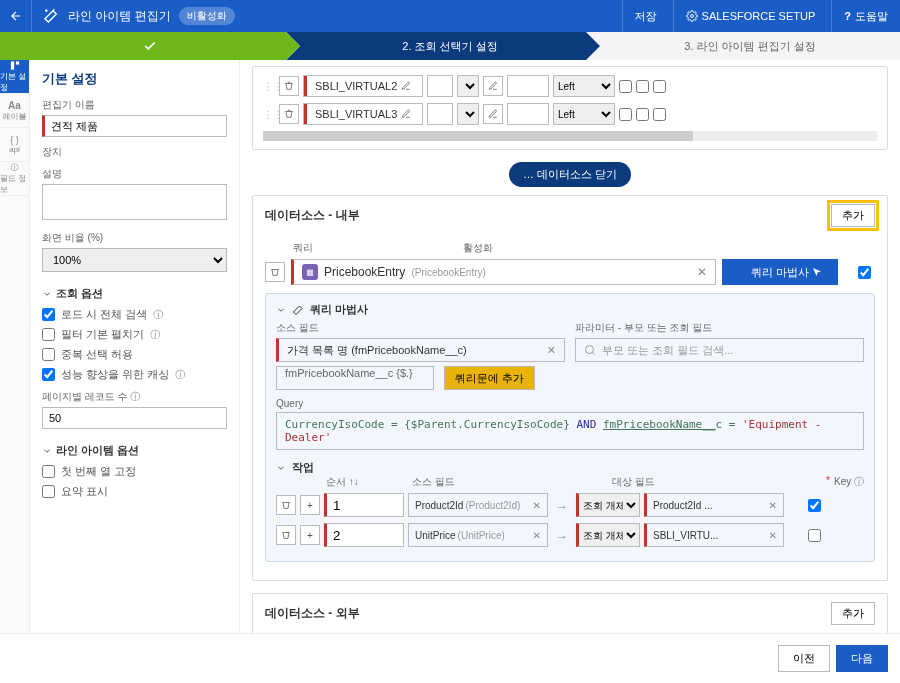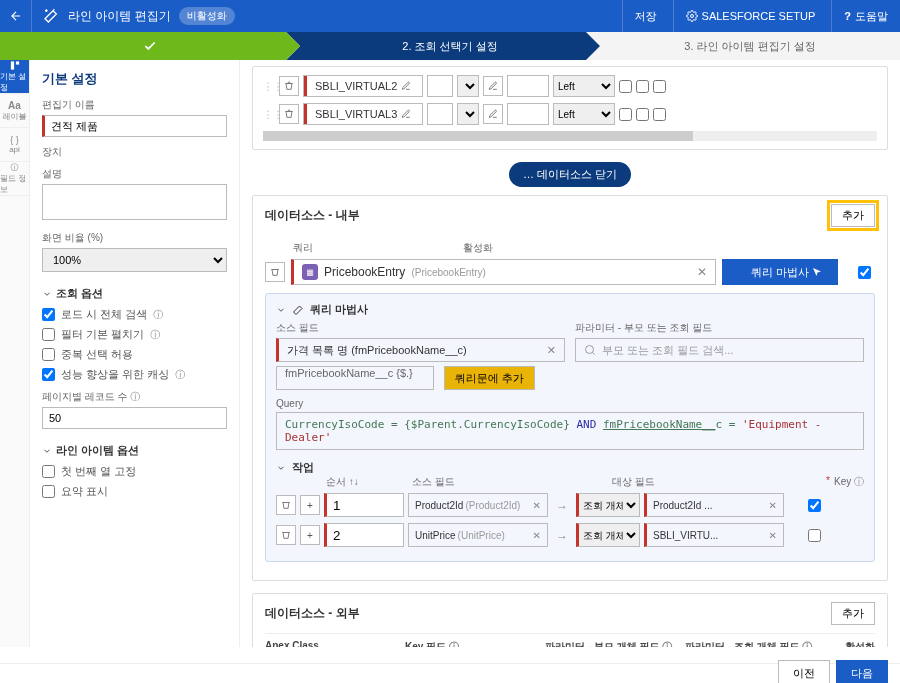--- a/index.html
+++ b/index.html
@@ -95,21 +95,21 @@
 .field-box { width: 140px; border: 1px solid #bbb; height: 24px; display: flex; align-items: center; padding: 0 6px; gap: 2px; font-size: 10px; }
 .field-box.accent { border-left: 3px solid #c4342d; }
 .arrow-icon { color: #888; margin: 0 4px; }
 .opts-select { border: 1px solid #bbb; border-left: 3px solid #c4342d; height: 24px; width: 64px; font-size: 10px; }
 
 
 .ext-headers { display: flex; font-size: 10px; font-weight: 600; color: #444; border-top: 1px solid #eee; padding: 6px 0; }
 .ext-headers > div { flex: 1; }
 
 
-.footer { position: fixed; bottom: 0; left: 0; right: 0; height: 20px; width: 900px; background: #fff; border-top: 1px solid #eee; display: flex; justify-content: flex-end; align-items: center; padding: 0 12px; gap: 6px; }
+.footer { position: fixed; bottom: 0; left: 0; right: 0; height: 50px; width: 900px; background: #fff; border-top: 1px solid #eee; display: flex; justify-content: flex-end; align-items: center; padding: 0 12px; gap: 6px; }
 .footer-btn { border: 1px solid #bbb; background: #fff; padding: 5px 14px; font-size: 11px; cursor: pointer; }
 .footer-btn.primary { background: #1b5dc7; color: #fff; border-color: #1b5dc7; }
 
 svg { display: block; }
 </style>
 </head>
 <body>
 
 <div class="top-header">
   <div class="back-btn">

